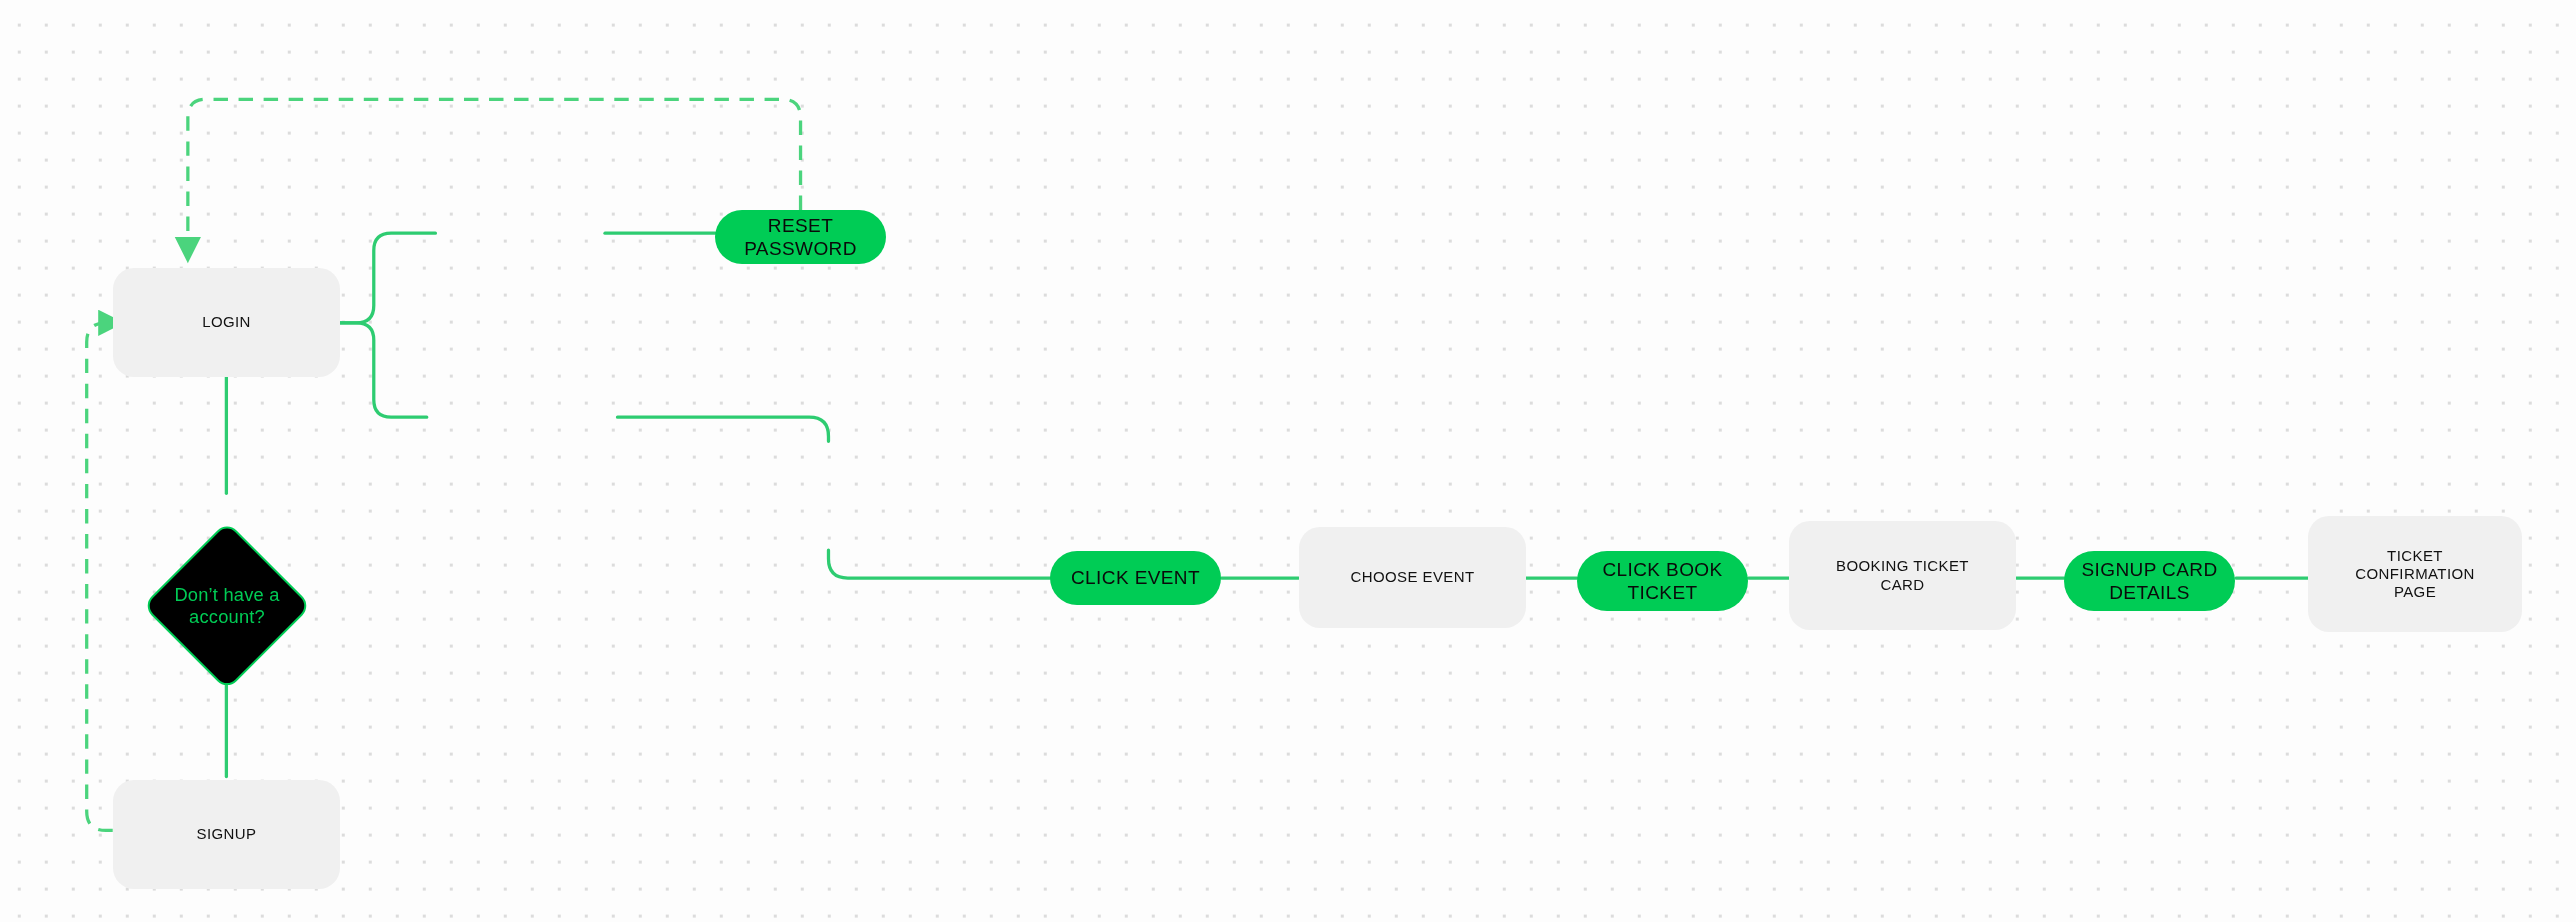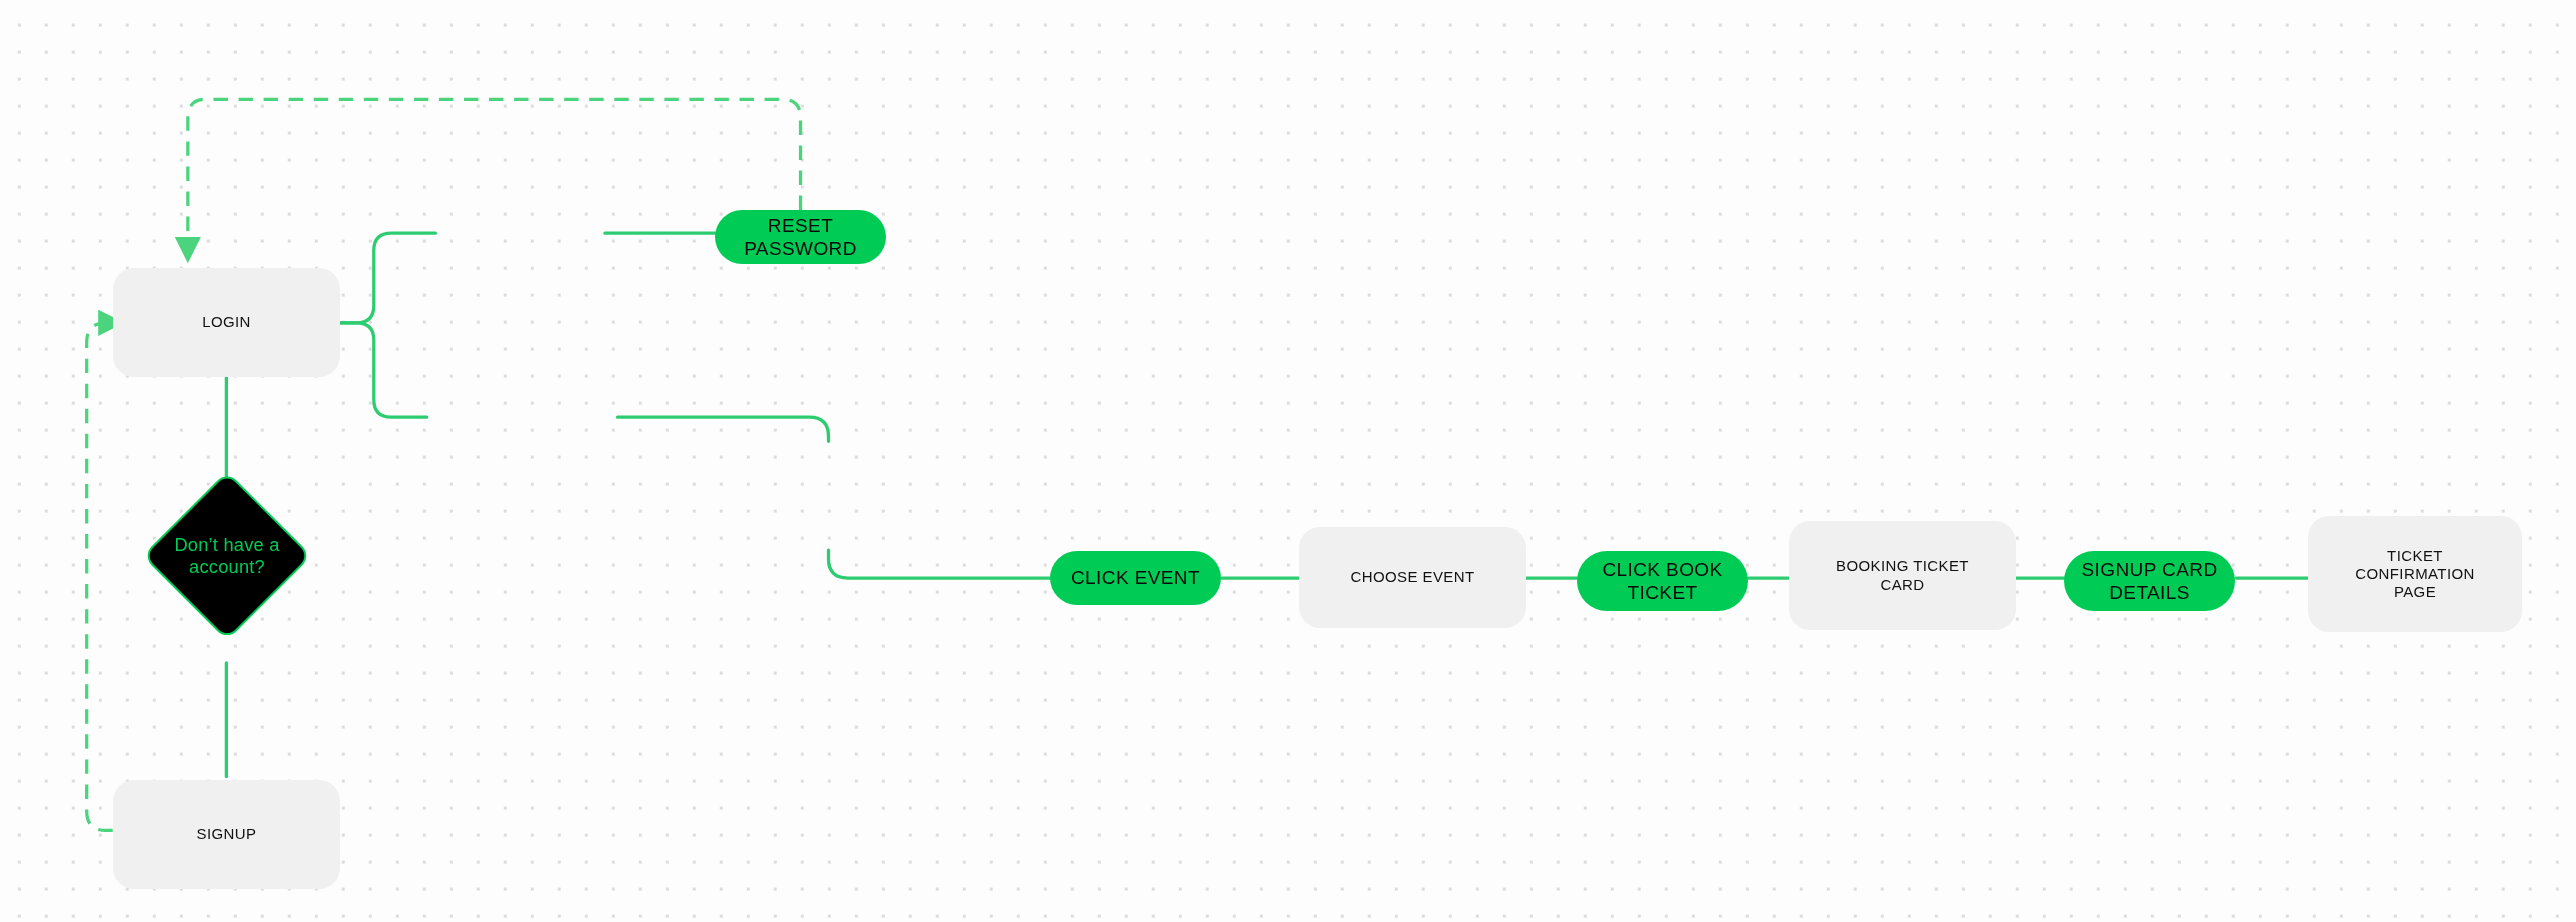--- a/index.html
+++ b/index.html
@@ -127,21 +127,21 @@
     <span class="node-label">LOGIN</span>
   </div>
 
 
   <div class="node node-action" style="left:715px; top:210px; width:171px; height:54px;">
     <span class="node-label">RESET
 PASSWORD</span>
   </div>
 
 
-  <div class="node node-decision" style="left:142px; top:471px; width:170px; height:170px;align-items:center;">
+  <div class="node node-decision" style="left:142px; top:521px; width:170px; height:170px;align-items:center;">
     <span class="diamond-shape"></span>
     <span class="diamond-label">Don’t have a
 account?</span>
   </div>
 
   <div class="node node-process" style="left:113px; top:780px; width:227px; height:109px;">
     <span class="node-label">SIGNUP</span>
   </div>
 
 

